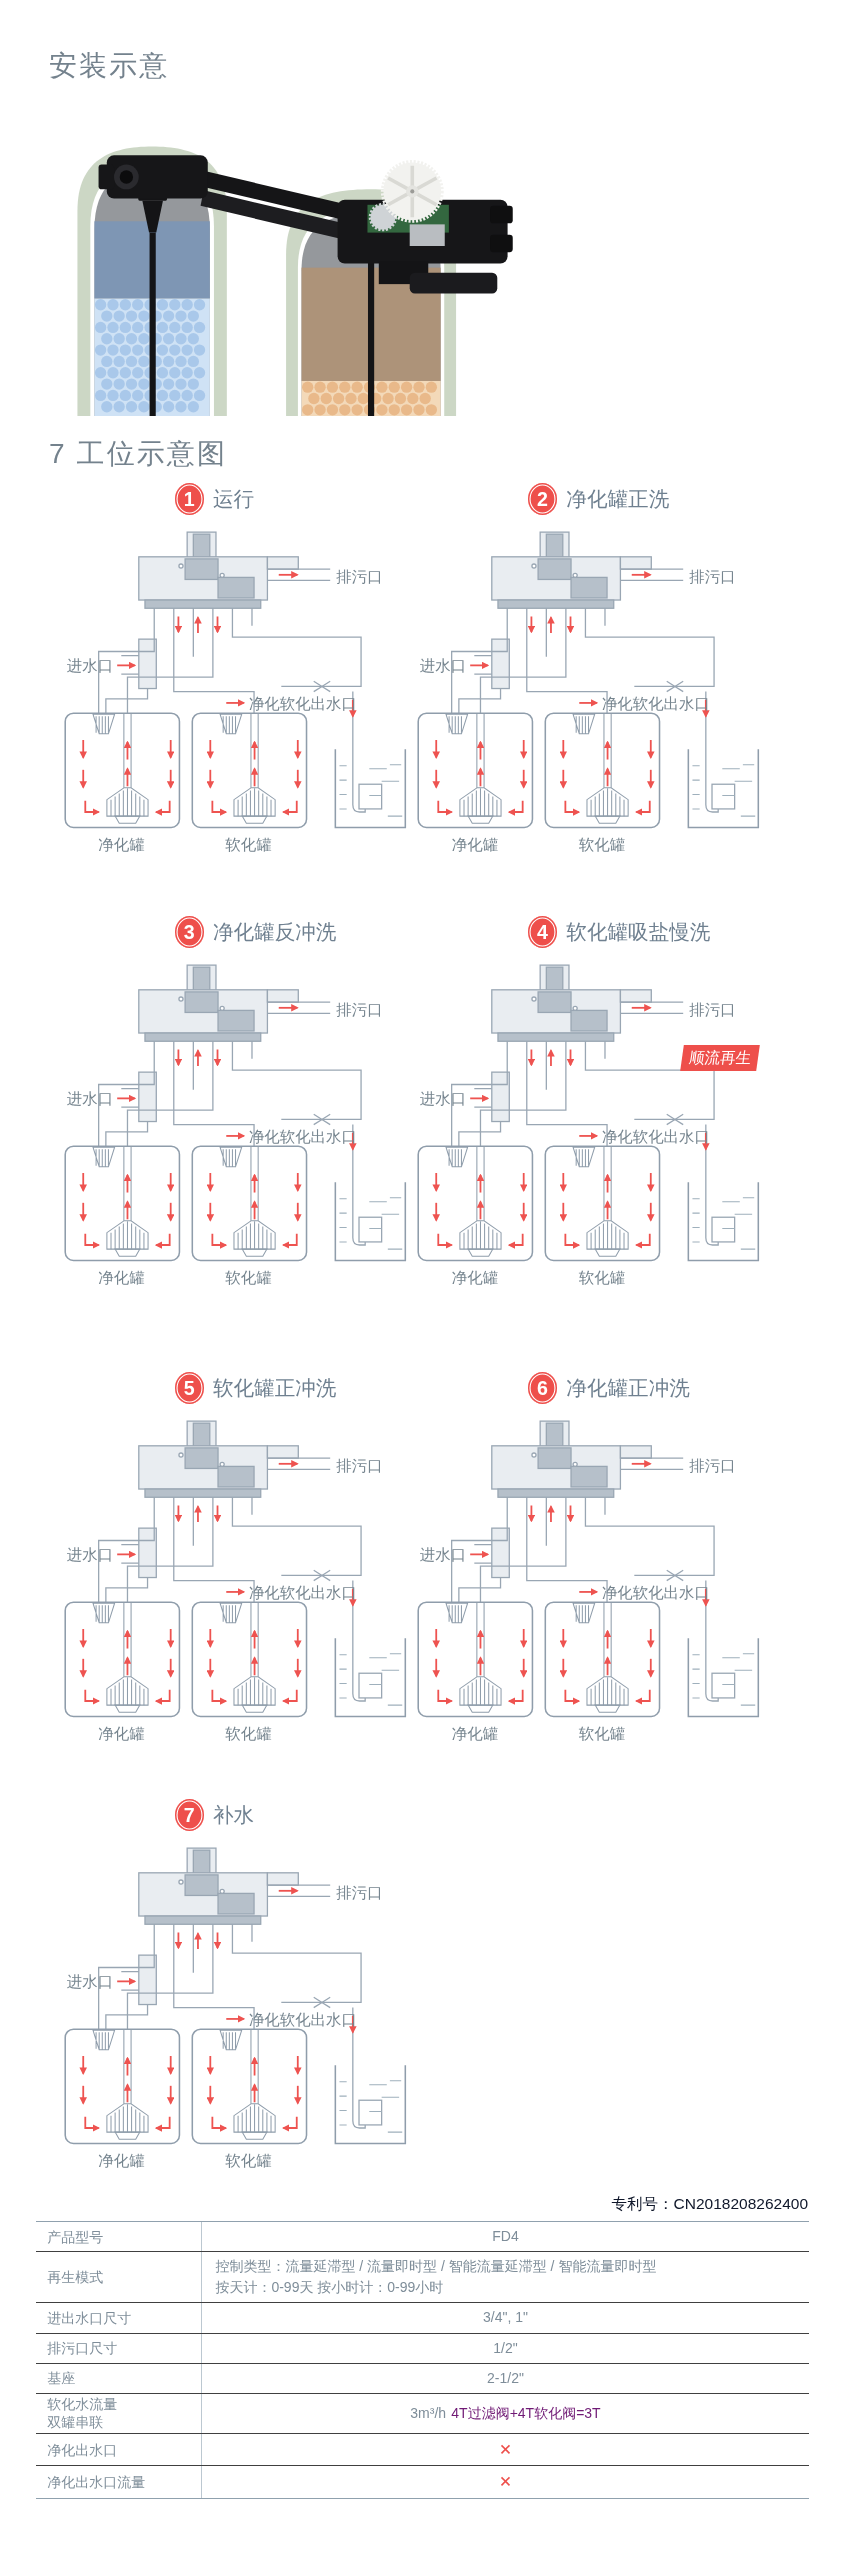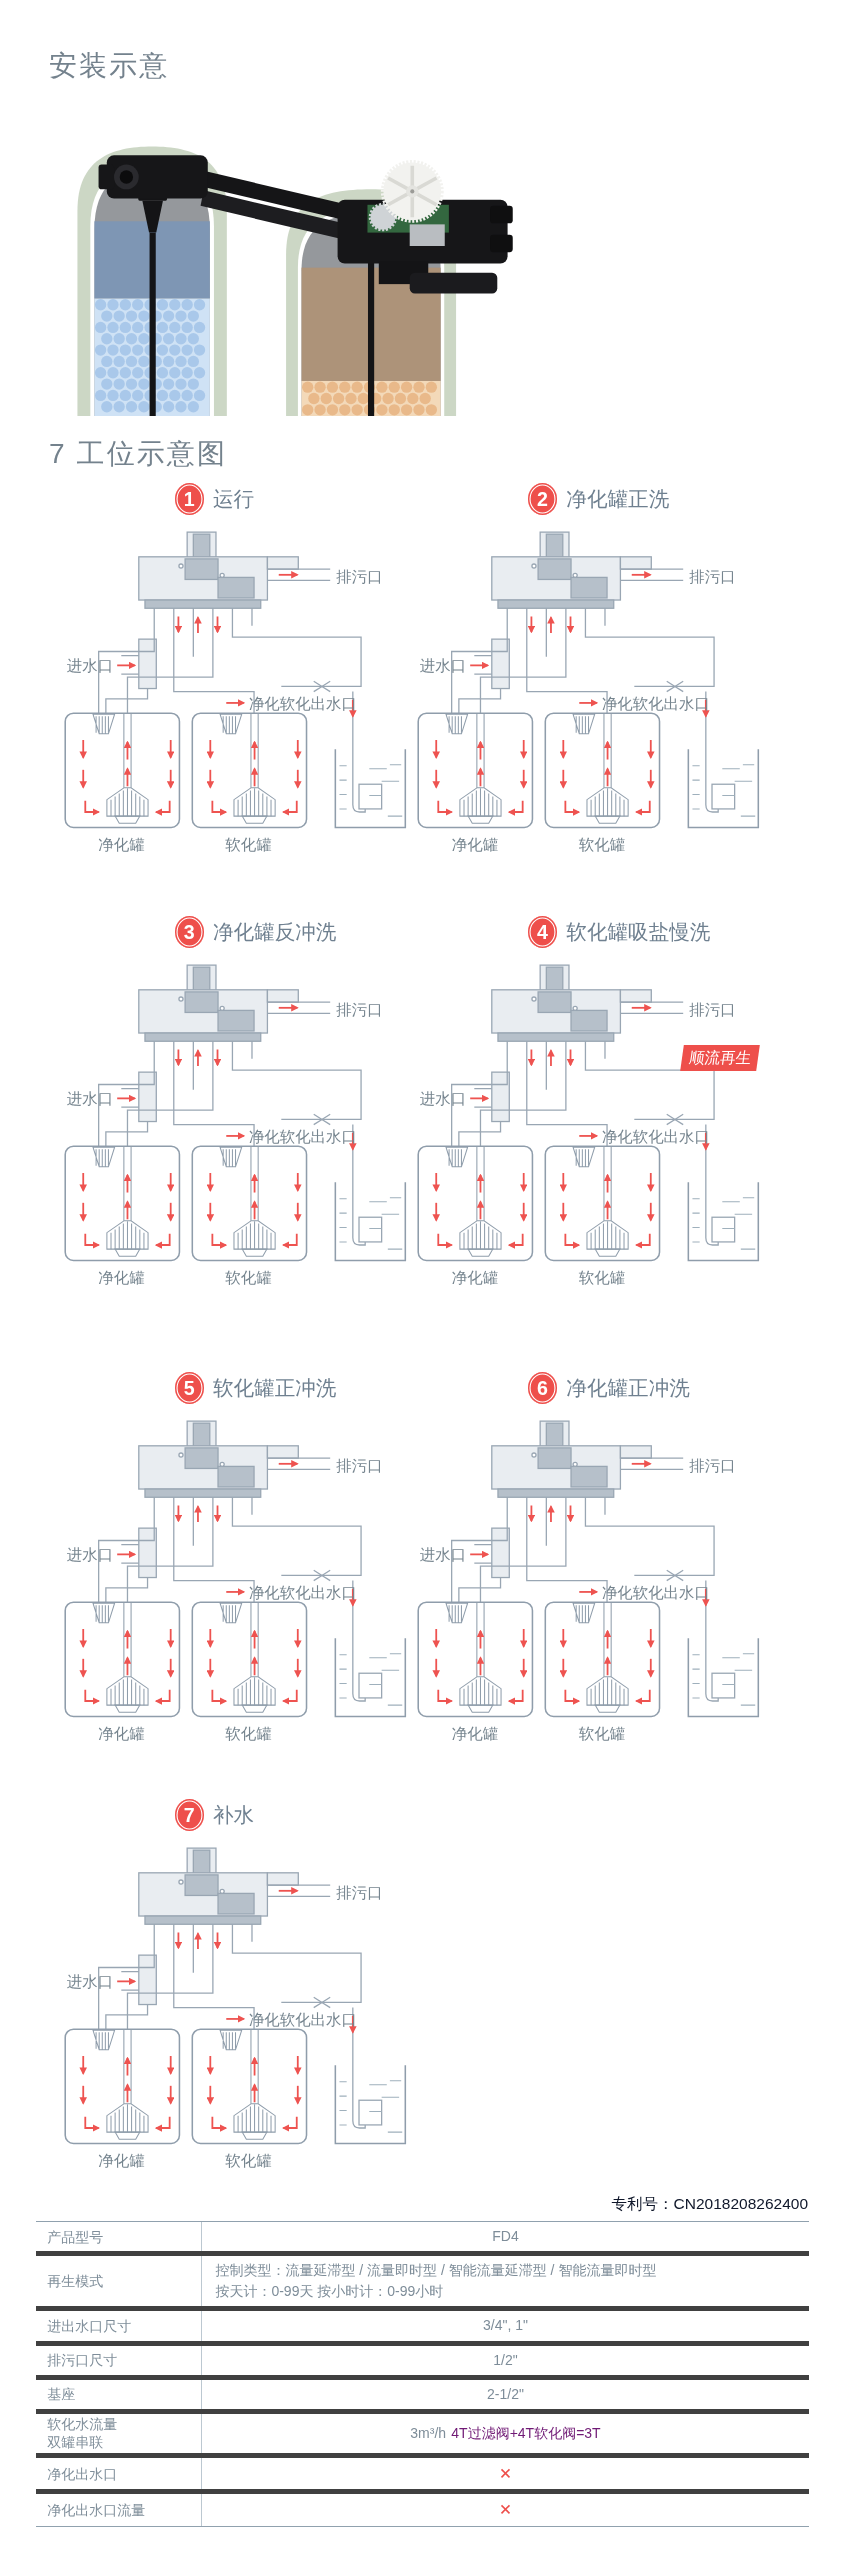--- a/index.html
+++ b/index.html
@@ -19,21 +19,21 @@
   .schem text{font-size:30px;fill:#76858f;}
   .tank-label{position:absolute;top:361px;transform:translateX(-50%);font-size:15.5px;color:#76858f;white-space:nowrap;}
   .tl-left{left:101px;text-align:right;} .tl-right{left:228px;}
   .flow-badge{position:absolute;left:308px;top:138px;background:#ee4f4b;color:#fff;font-size:15.5px;
               padding:2.6px 7.2px;transform:skewX(-8deg);white-space:nowrap;}
   
   .patent{position:absolute;right:40px;top:2194px;font-size:15.5px;color:#0f172a;}
   
   .spec{position:absolute;left:36px;top:2221px;width:773px;
         border-top:1.5px solid #90a1ae;border-bottom:1.5px solid #90a1ae;font-size:14px;color:#7e8d99;}
-  .trow{display:flex;border-bottom:5px solid #404040;}
+  .trow{display:flex;border-bottom:1px solid #404040;}
   .trow:last-child{border-bottom:none;}
   .tlabel{width:166px;border-right:0.5px solid #bcc8d1;display:flex;align-items:center;
           padding-left:11.3px;box-sizing:border-box;white-space:pre-line;line-height:1.3;}
   .tvalue{flex:1;display:flex;align-items:center;padding:4.1px 13.4px;box-sizing:border-box;
           white-space:pre-line;line-height:1.5;}
   .tvalue.center{justify-content:center;text-align:right;}
   .red{color:#701a75;}
   .redx{color:#ee4f4b;font-size:15.5px;}
   .gap{display:inline-block;width:5.2px;}
 </style>

